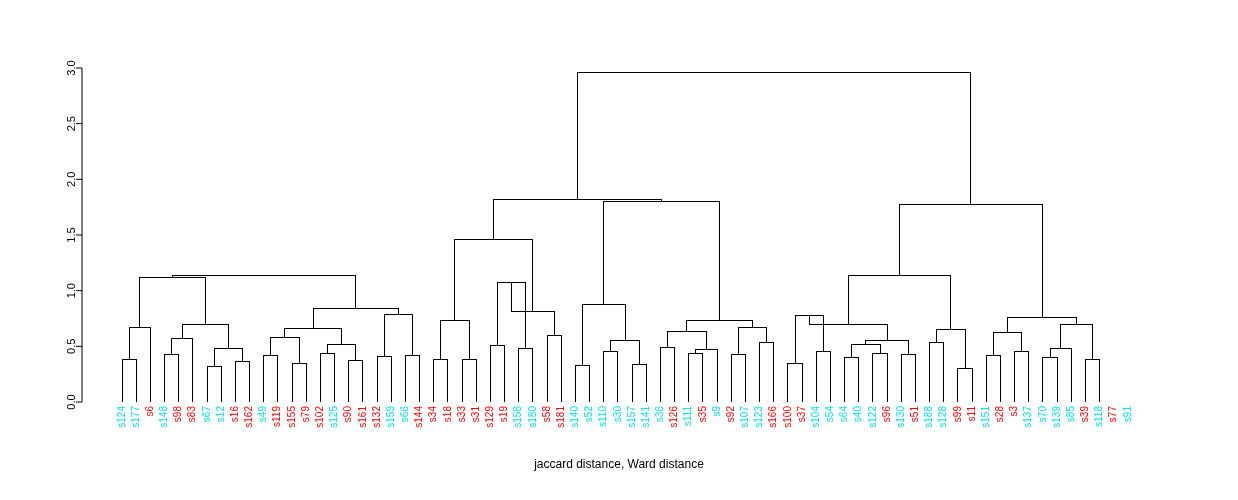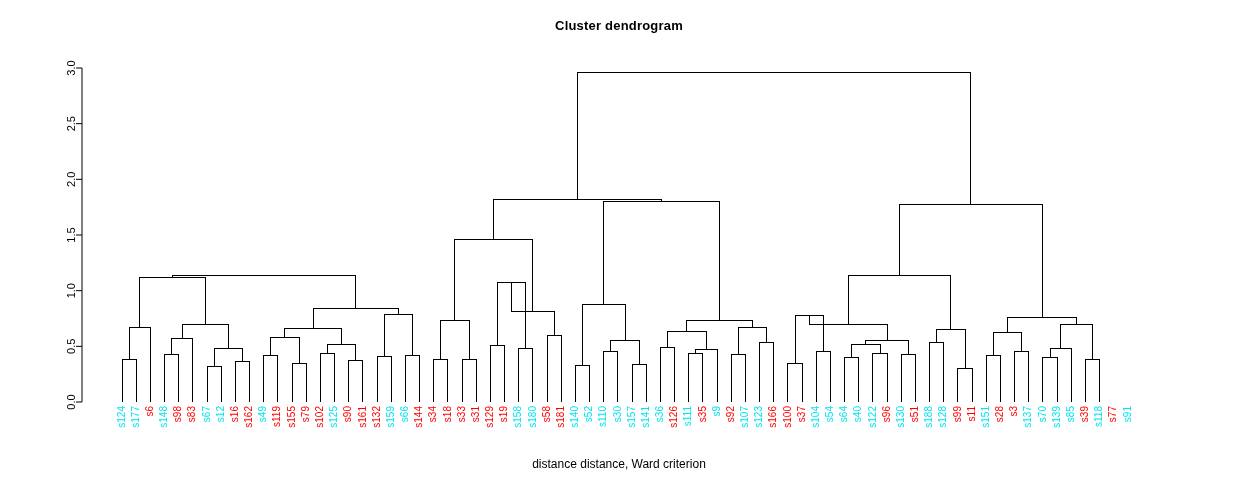--- a/index.html
+++ b/index.html
@@ -9,21 +9,20 @@
          font-size:13px;font-weight:bold;color:#000;letter-spacing:0.2px;}
   #caption{position:absolute;left:0;top:457px;width:1238px;text-align:center;
            font-size:12px;color:#000;}
   #plot{position:absolute;left:0;top:0;width:1238px;height:500px;}
 </style>
 </head>
 <body>
 
 <div id="root">
 
-  <div id="title">Cluster dendrogram</div>
 
   <svg id="plot" viewBox="0 0 1238 500" xmlns="http://www.w3.org/2000/svg">
       <g>
         <line x1="82" y1="402" x2="82" y2="68" stroke="#000000" stroke-width="1"></line>
         <line x1="76" y1="402" x2="82" y2="402" stroke="#000000" stroke-width="1"></line>
         <text x="72" y="402" fill="#000000" font-size="11" font-family="&quot;Liberation Sans&quot;, sans-serif" text-anchor="middle" dominant-baseline="middle" transform="rotate(-90 72 402)">0.0</text>
         <line x1="76" y1="346.3333333333333" x2="82" y2="346.3333333333333" stroke="#000000" stroke-width="1"></line>
         <text x="72" y="346.3333333333333" fill="#000000" font-size="11" font-family="&quot;Liberation Sans&quot;, sans-serif" text-anchor="middle" dominant-baseline="middle" transform="rotate(-90 72 346.3333333333333)">0.5</text>
         <line x1="76" y1="290.6666666666667" x2="82" y2="290.6666666666667" stroke="#000000" stroke-width="1"></line>
         <text x="72" y="290.6666666666667" fill="#000000" font-size="11" font-family="&quot;Liberation Sans&quot;, sans-serif" text-anchor="middle" dominant-baseline="middle" transform="rotate(-90 72 290.6666666666667)">1.0</text>
@@ -176,15 +175,15 @@
         <text x="1042.9859154929577" y="406" fill="#00e5ee" font-size="10" font-family="&quot;Liberation Sans&quot;, sans-serif" text-anchor="end" dominant-baseline="middle" transform="rotate(-90 1042.9859154929577 406)">s70</text>
         <text x="1057.1549295774648" y="406" fill="#00e5ee" font-size="10" font-family="&quot;Liberation Sans&quot;, sans-serif" text-anchor="end" dominant-baseline="middle" transform="rotate(-90 1057.1549295774648 406)">s139</text>
         <text x="1071.323943661972" y="406" fill="#00e5ee" font-size="10" font-family="&quot;Liberation Sans&quot;, sans-serif" text-anchor="end" dominant-baseline="middle" transform="rotate(-90 1071.323943661972 406)">s85</text>
         <text x="1085.4929577464789" y="406" fill="#ff0000" font-size="10" font-family="&quot;Liberation Sans&quot;, sans-serif" text-anchor="end" dominant-baseline="middle" transform="rotate(-90 1085.4929577464789 406)">s39</text>
         <text x="1099.6619718309857" y="406" fill="#00e5ee" font-size="10" font-family="&quot;Liberation Sans&quot;, sans-serif" text-anchor="end" dominant-baseline="middle" transform="rotate(-90 1099.6619718309857 406)">s118</text>
         <text x="1113.8309859154929" y="406" fill="#ff0000" font-size="10" font-family="&quot;Liberation Sans&quot;, sans-serif" text-anchor="end" dominant-baseline="middle" transform="rotate(-90 1113.8309859154929 406)">s77</text>
         <text x="1128" y="406" fill="#00e5ee" font-size="10" font-family="&quot;Liberation Sans&quot;, sans-serif" text-anchor="end" dominant-baseline="middle" transform="rotate(-90 1128 406)">s91</text>
       </g>
     </svg>
 
-  <div id="caption">distance distance, Ward criterion</div>
+  <div id="caption">jaccard distance, Ward distance</div>
 
 </div>
 
 </body></html>

